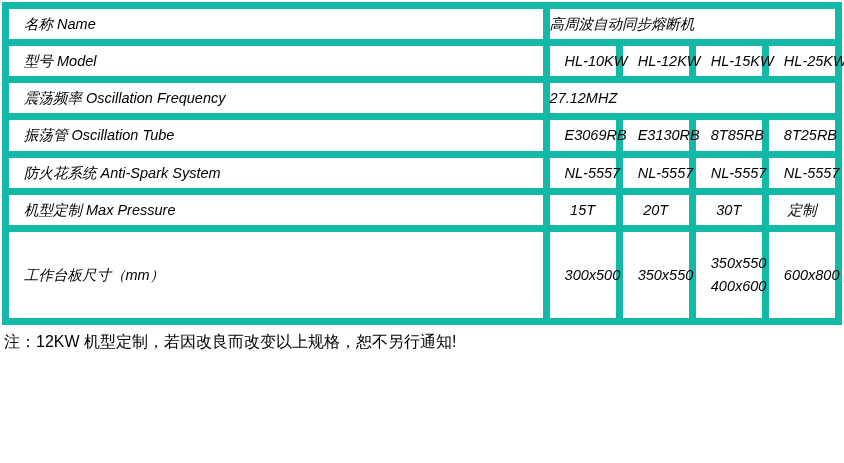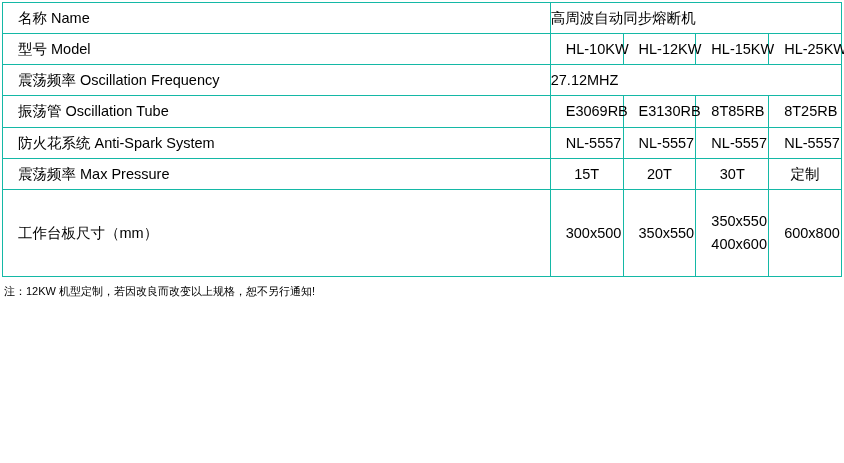--- a/index.html
+++ b/index.html
@@ -21,26 +21,27 @@
     box-sizing: border-box;
   }
   table.spec {
     border-collapse: collapse;
     table-layout: fixed;
     width: 840px;
     margin: 2px 0 0 2px;
     font-size: 14.5px;
   }
   table.spec td {
-    border: 1px solid #14b8a6;
+    border: 7px solid #14b8a6;
     padding: 6px 15px;
     vertical-align: middle;
     line-height: 1.25;
     font-size: 14.5px;
     white-space: nowrap;
+    font-style: italic;
   }
   td.label {
     width: 268px;
     text-align: left;
     padding-left: 8px;
   }
   td.val {
     width: 143px;
     text-align: center;
     padding-left: 10px;
@@ -54,21 +55,21 @@
     vertical-align: middle;
   }
   .stack {
     display: flex;
     flex-direction: column;
     justify-content: center;
     line-height: 1.55;
   }
   .note {
     margin: 7px 0 0 4px;
-    font-size: 11px;
+    font-size: 16px;
     white-space: nowrap;
   }
 </style>
 </head>
 <body>
 
 <div class="sheet">
   <table class="spec">
     <tbody>
         <tr>
@@ -94,21 +95,21 @@
           <td class="val">8T25RB</td>
         </tr>
         <tr>
           <td class="label">防火花系统  Anti-Spark System</td>
           <td class="val">NL-5557</td>
           <td class="val">NL-5557</td>
           <td class="val">NL-5557</td>
           <td class="val">NL-5557</td>
         </tr>
         <tr>
-          <td class="label">震荡频率   Max Pressure</td>
+          <td class="label">机型定制   Max Pressure</td>
           <td class="val">15T</td>
           <td class="val">20T</td>
           <td class="val">30T</td>
           <td class="val">定制</td>
         </tr>
         <tr>
           <td class="label tall">工作台板尺寸（mm）</td>
           <td class="val tall">300x500</td>
           <td class="val tall">350x550</td>
           <td class="val tall">

